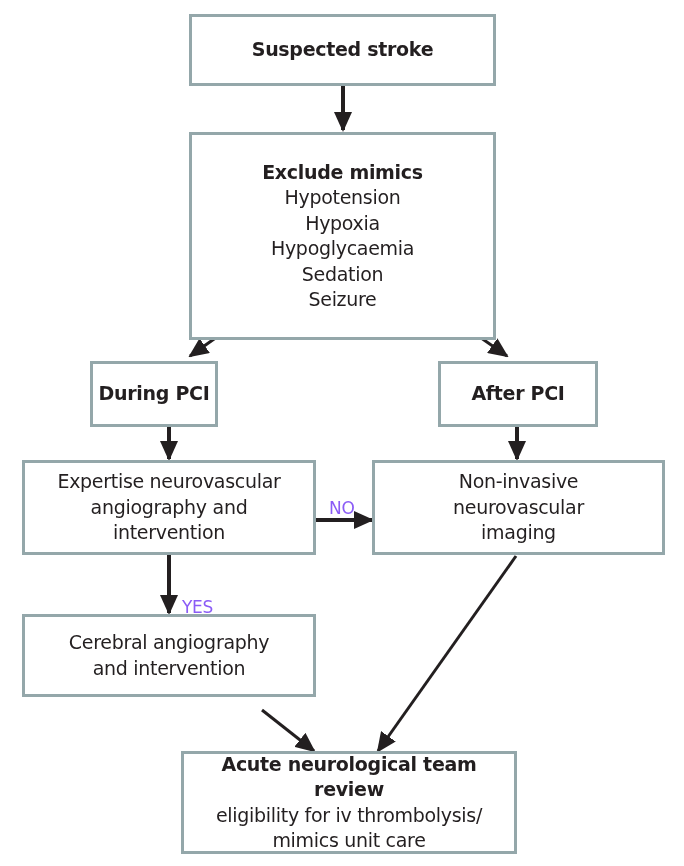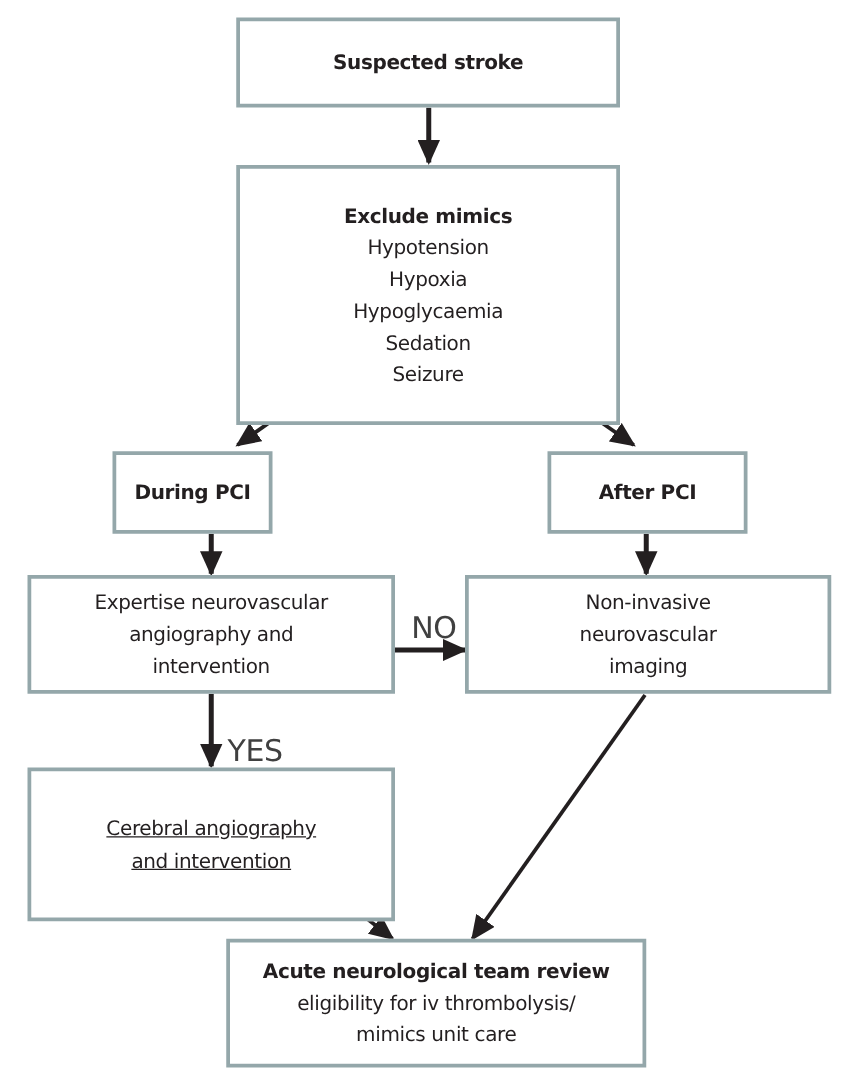--- a/index.html
+++ b/index.html
@@ -1,24 +1,24 @@
 <!DOCTYPE html>
 <html><head>
 <meta charset="utf-8">
 <style>
   html, body { margin: 0; padding: 0; background: #ffffff; }
   body { width: 684px; height: 866px; position: relative; overflow: hidden;
          font-family: "DejaVu Sans", sans-serif; color: #231f20; }
   .box { position: absolute; box-sizing: border-box; border: 3px solid #94a7aa;
          background: #fff; display: flex; flex-direction: column;
          align-items: center; justify-content: center; text-align: center;
-         font-size: 16px; line-height: 25.5px; letter-spacing: -0.3px; }
+         font-size: 19px; line-height: 25.5px; letter-spacing: -0.3px; }
   .box .b { font-weight: bold; }
   svg.arrows { position: absolute; left: 0; top: 0; }
-  .label { position: absolute; font-size: 24px; color: #404040; letter-spacing: -0.3px; }
+  .label { position: absolute; font-size: 17px; color: #8b5cf6; letter-spacing: -0.3px; margin-top: 10px; }
 </style>
 </head>
 <body>
 
 <svg class="arrows" width="684" height="866">
   <defs>
     <marker id="ah" markerWidth="10" markerHeight="10" refX="8" refY="5" orient="auto" markerUnits="userSpaceOnUse">
       <path d="M0,0 L10,5 L0,10 z" fill="#231f20"></path>
     </marker>
     <marker id="ah2" markerWidth="20" markerHeight="18" refX="18" refY="9" orient="auto" markerUnits="userSpaceOnUse">
@@ -62,21 +62,21 @@
   <span>angiography and</span>
   <span>intervention</span>
 </div>
 
 <div class="box" style="left:372px; top:460px; width:293px; height:95px;text-align:center;">
   <span>Non-invasive</span>
   <span>neurovascular</span>
   <span>imaging</span>
 </div>
 
-<div class="box" style="left:22px; top:614px; width:294px; height:123px;text-decoration:underline;">
+<div class="box" style="left:22px; top:614px; width:294px; height:83px;">
   <span>Cerebral angiography</span>
   <span>and intervention</span>
 </div>
 
 <div class="box" style="left:181px; top:751px; width:336px; height:103px;">
   <span class="b">Acute neurological team review</span>
   <span>eligibility for iv thrombolysis/</span>
   <span>mimics unit care</span>
 </div>
 

